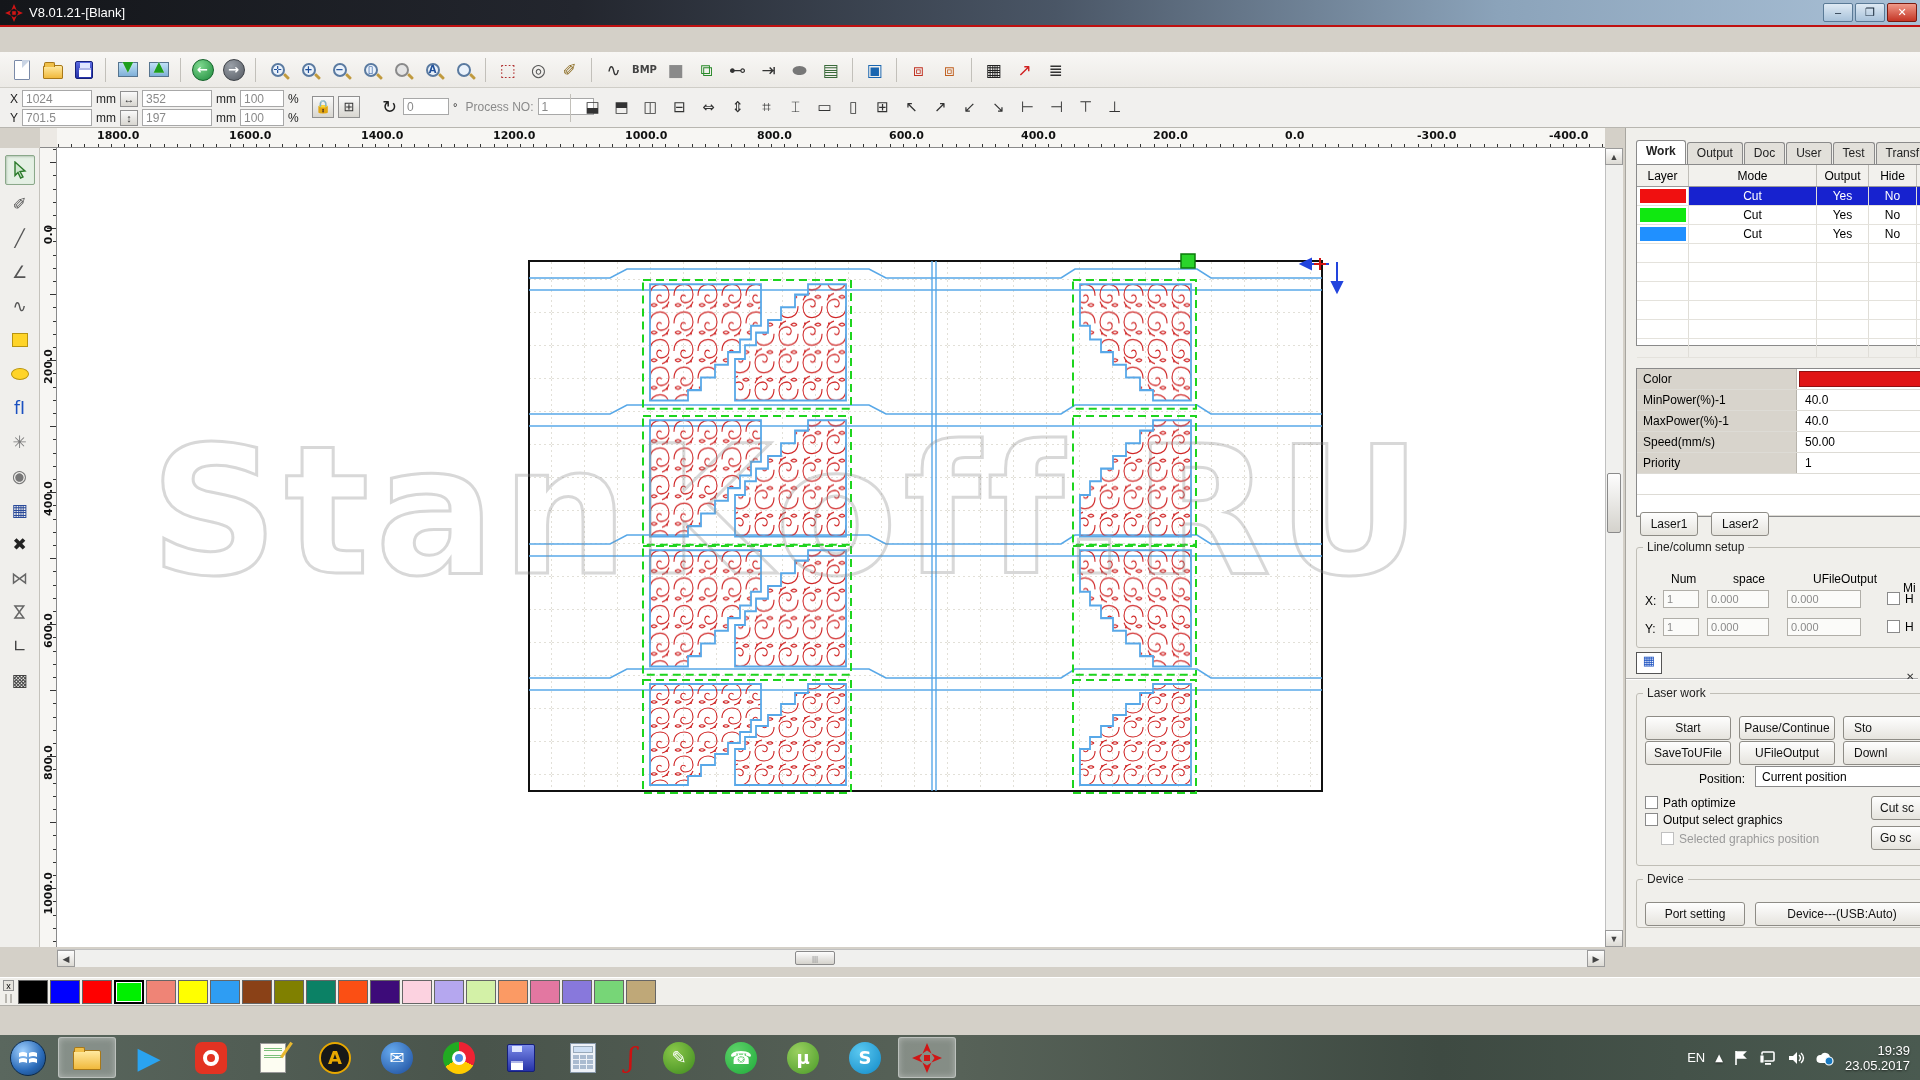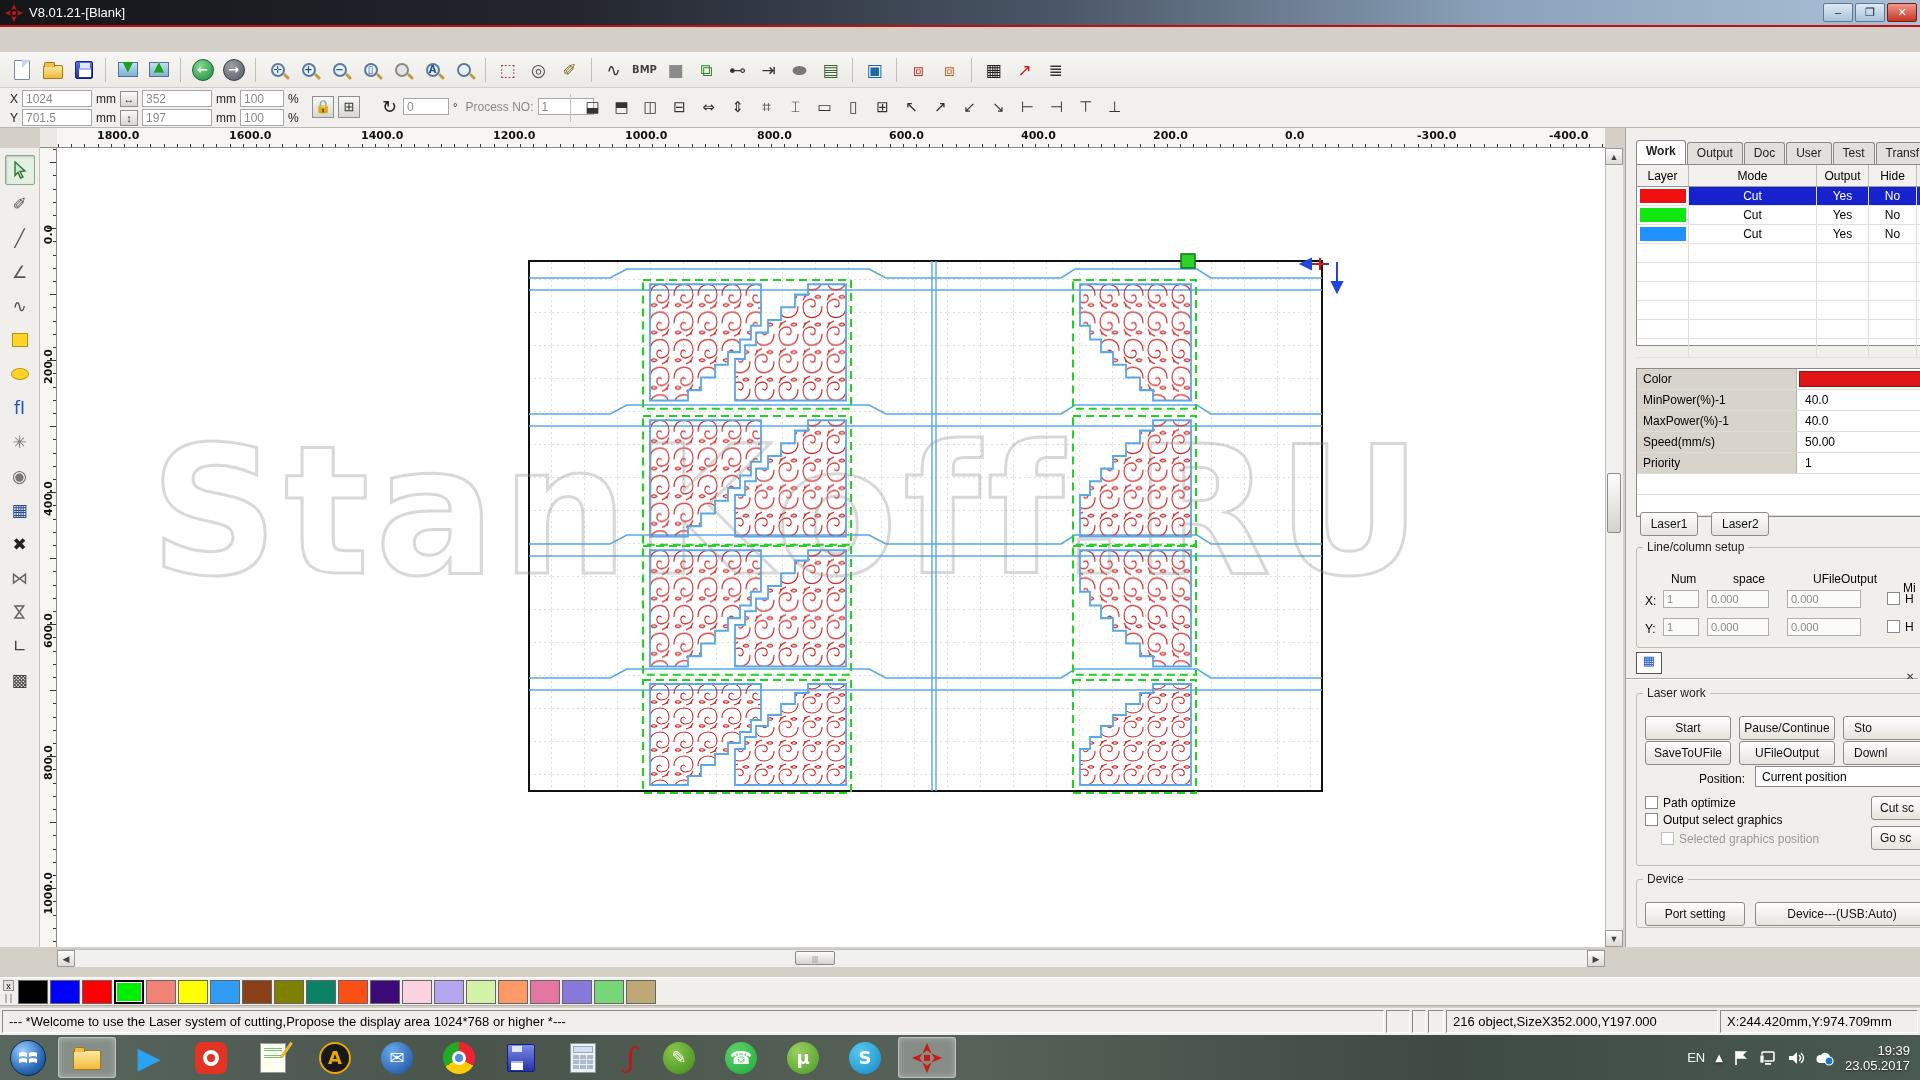--- a/index.html
+++ b/index.html
@@ -786,28 +786,20 @@
       <div class="swt" style="left: 402px; background: rgb(252, 210, 224);"></div>
       <div class="swt" style="left: 434px; background: rgb(181, 167, 239);"></div>
       <div class="swt" style="left: 466px; background: rgb(211, 241, 167);"></div>
       <div class="swt" style="left: 498px; background: rgb(251, 154, 100);"></div>
       <div class="swt" style="left: 530px; background: rgb(227, 119, 161);"></div>
       <div class="swt" style="left: 562px; background: rgb(136, 120, 220);"></div>
       <div class="swt" style="left: 594px; background: rgb(119, 214, 119);"></div>
       <div class="swt" style="left: 626px; background: rgb(191, 168, 120);"></div>
     </div>
 
-  <div id="statusbar">
-    <div class="scell" style="flex:1">--- *Welcome to use the Laser system of cutting,Propose the display area 1024*768 or higher *---</div>
-    <div class="scell" style="width:24px"></div>
-    <div class="scell" style="width:12px"></div>
-    <div class="scell" style="width:16px"></div>
-    <div class="scell" style="width:272px">216 object,SizeX352.000,Y197.000</div>
-    <div class="scell" style="width:198px">X:244.420mm,Y:974.709mm</div>
-  </div>
 
   <div id="taskbar">
     <div id="taskapps" style="display:flex; align-items:center;">
         <div class="tk" style="width: 52px;">
           <div class="orb">
             <svg width="20" height="20" viewBox="0 0 20 20">
               <g fill="#fff">
                 <path d="M1,5 q4,-2 8,0 v4 q-4,-2 -8,0 z"></path>
                 <path d="M11,5 q4,-2 8,0 v4 q-4,-2 -8,0 z"></path>
                 <path d="M1,11 q4,-2 8,0 v4 q-4,-2 -8,0 z"></path>

